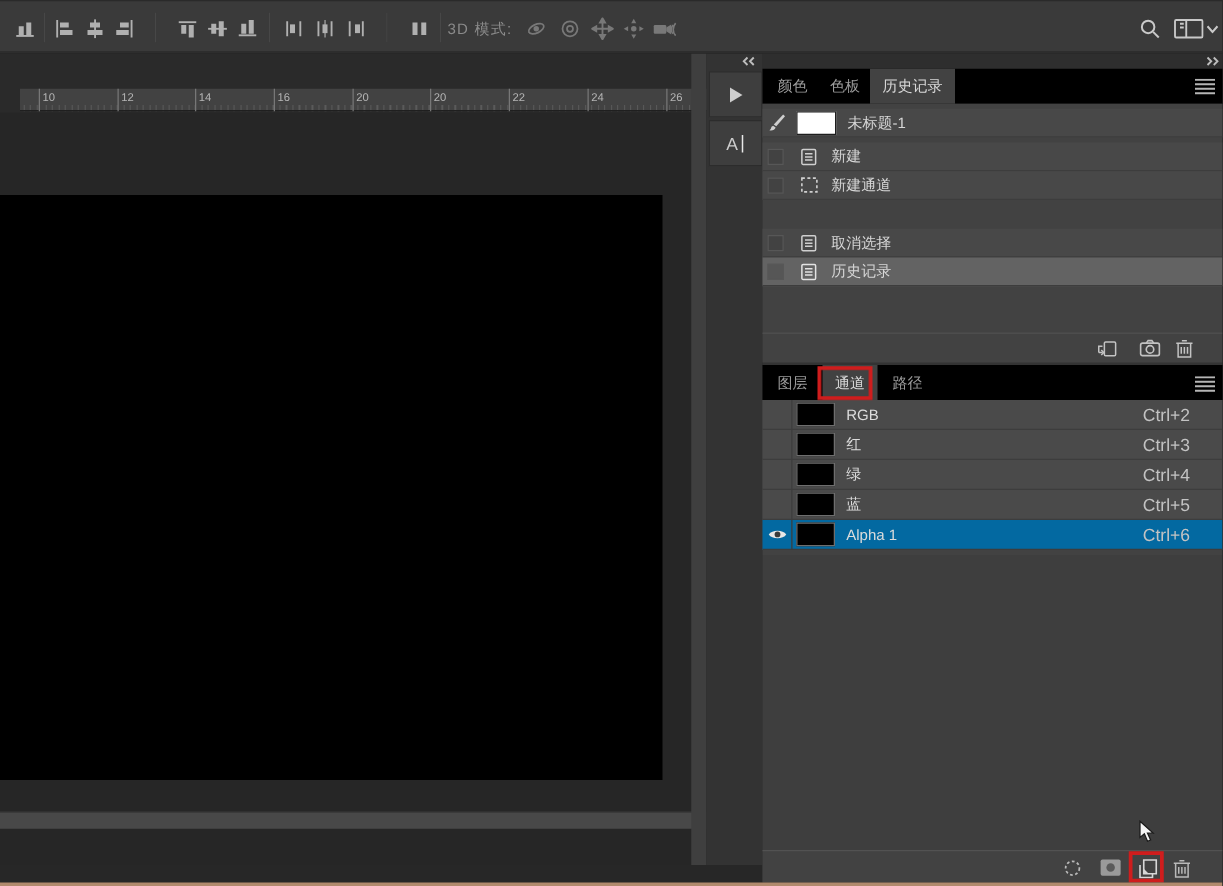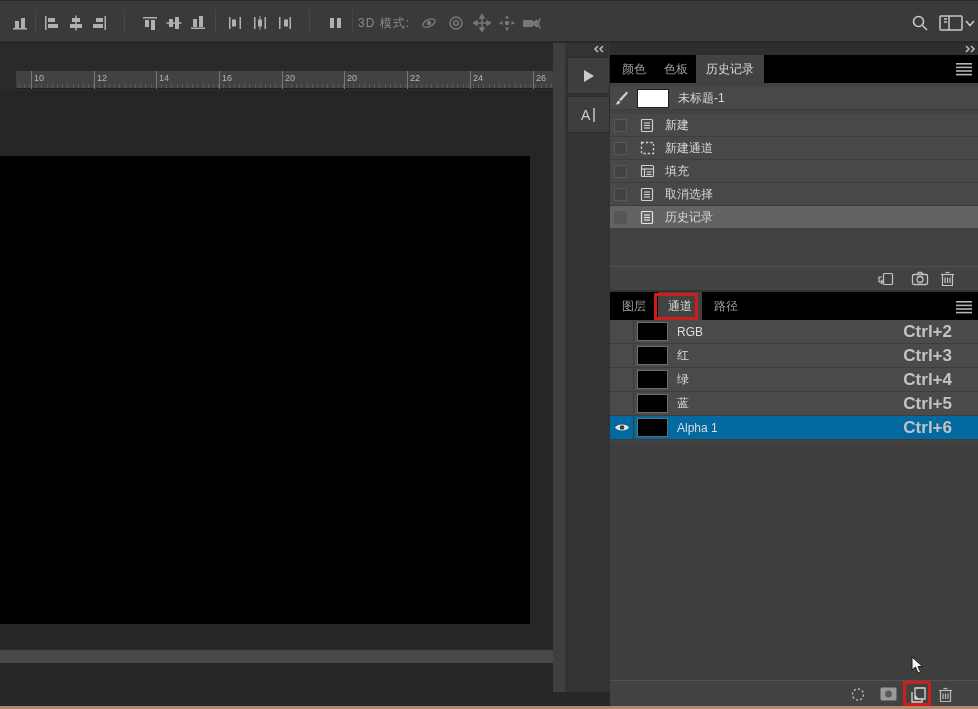--- a/index.html
+++ b/index.html
@@ -52,21 +52,21 @@
   #history-footer { position:absolute; left:0; top:223px; width:368px; height:24px; background:#424242; border-top:1px solid #525252; }
   .ficon { position:absolute; top:4px; width:17px; height:16px; }
 
   
   #channels-content { position:absolute; left:0; top:277px; width:368px; height:124px; background:#424242; }
   .crow { position:absolute; left:0; width:368px; height:24px; display:flex; align-items:center; background:#4a4a4a; border-bottom:1px solid #3d3d3d; }
   .crow.selected { background:#0369a1; }
   .eyecell { width:24px; height:24px; flex:none; border-right:1px solid #3d3d3d; display:flex; align-items:center; justify-content:center; }
   .cthumb { width:31px; height:19px; background:#000; border:1px solid #6e6e6e; margin-left:3px; flex:none; }
   .cname { margin-left:9px; font-size:12px; color:#dcdcdc; }
-  .cshort { margin-left:auto; margin-right:26px; font-size:17px; color:#c3c3c3;font-weight:bold; }
+  .cshort { margin-left:auto; margin-right:26px; font-size:14px; color:#c3c3c3; }
   #channels-empty { position:absolute; left:0; top:401px; width:368px; height:236px; background:#3e3e3e; }
   #channels-footer { position:absolute; left:0; top:637px; width:368px; height:26px; background:#424242; border-top:1px solid #525252; }
   .cficon { position:absolute; top:6px; width:17px; height:15px; }
 
   .red-box { position:absolute; border:3px solid #cf1d1d; background:transparent; pointer-events:none; }
 
   #tan-strip { left:0; top:706px; width:978px; height:3px; background:#b18a6d; }
 </style>
 </head>
 <body>
@@ -373,35 +373,20 @@
     </div>
     <div class="hrow" style="top:54px">
       <div class="hcheck"></div>
       <div class="hicon">
         <svg width="15" height="14" viewBox="0 0 15 14">
             <rect x="1.5" y="1.5" width="12" height="11" fill="none" stroke="#cfcfcf" stroke-width="1.3" stroke-dasharray="2.4 2"></rect>
           </svg>
       </div>
       <span class="hlabel">新建通道</span>
     </div>
-    <div class="hrow" style="top:77px">
-      <div class="hcheck"></div>
-      <div class="hicon">
-        <svg width="15" height="14" viewBox="0 0 15 14">
-            <g stroke="#cfcfcf" fill="none" stroke-width="1.2">
-              <rect x="1.5" y="1.5" width="12" height="11" rx="1"></rect>
-              <line x1="1.5" y1="5" x2="13.5" y2="5"></line>
-              <line x1="4.5" y1="5" x2="4.5" y2="12.5"></line>
-              <line x1="6.5" y1="8" x2="11.5" y2="8"></line>
-              <line x1="6.5" y1="10.5" x2="11.5" y2="10.5"></line>
-            </g>
-          </svg>
-      </div>
-      <span class="hlabel">填充</span>
-    </div>
     <div class="hrow" style="top:100px">
       <div class="hcheck"></div>
       <div class="hicon">
         <svg width="14" height="15" viewBox="0 0 14 15">
             <g stroke="#cfcfcf" fill="none" stroke-width="1.2">
               <rect x="1.5" y="1.5" width="11" height="12" rx="1"></rect>
               <line x1="4" y1="5" x2="10" y2="5"></line>
               <line x1="4" y1="7.5" x2="10" y2="7.5"></line>
               <line x1="4" y1="10" x2="10" y2="10"></line>
             </g>

